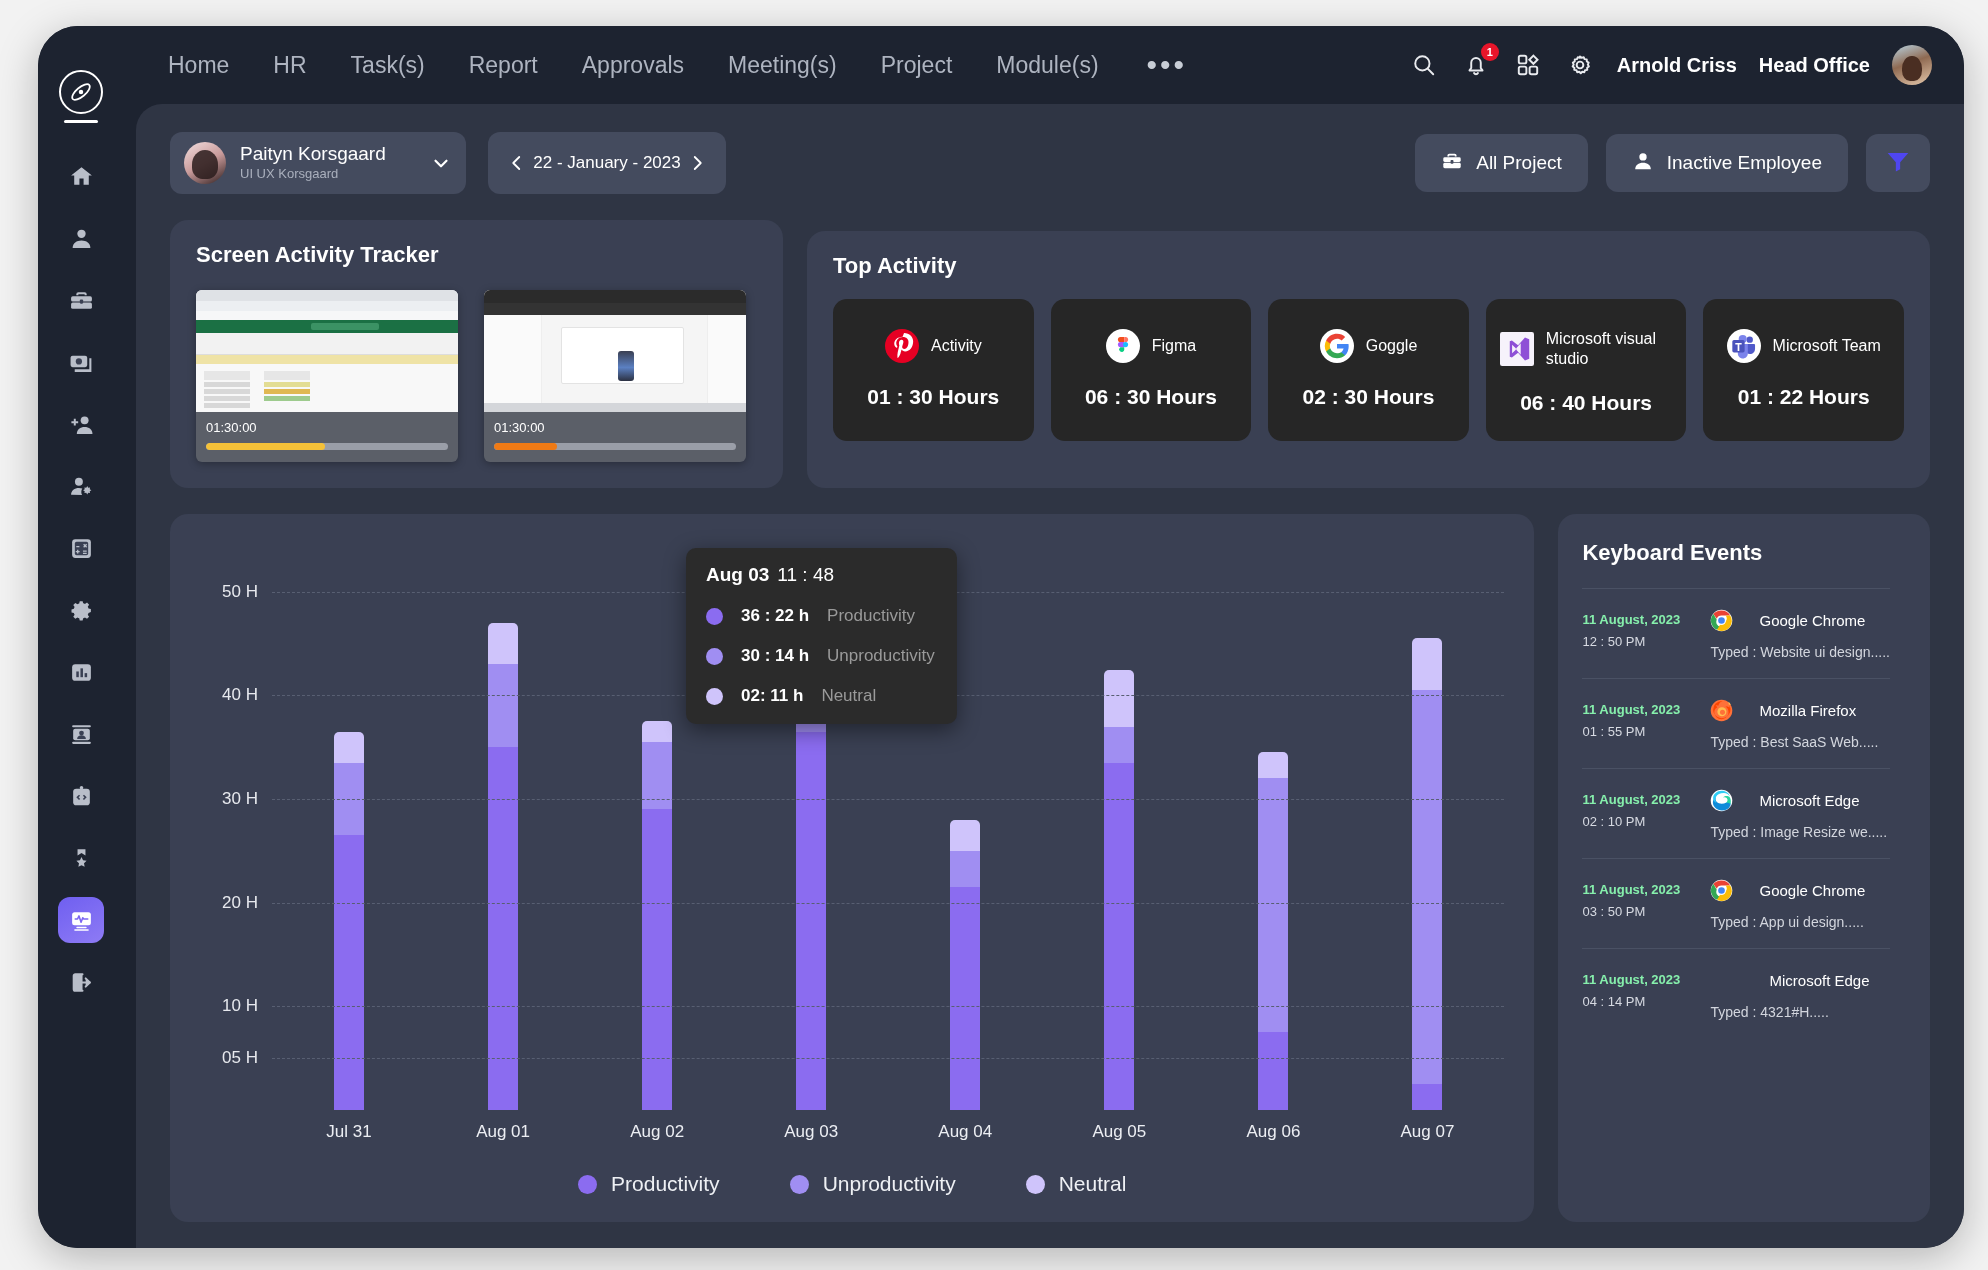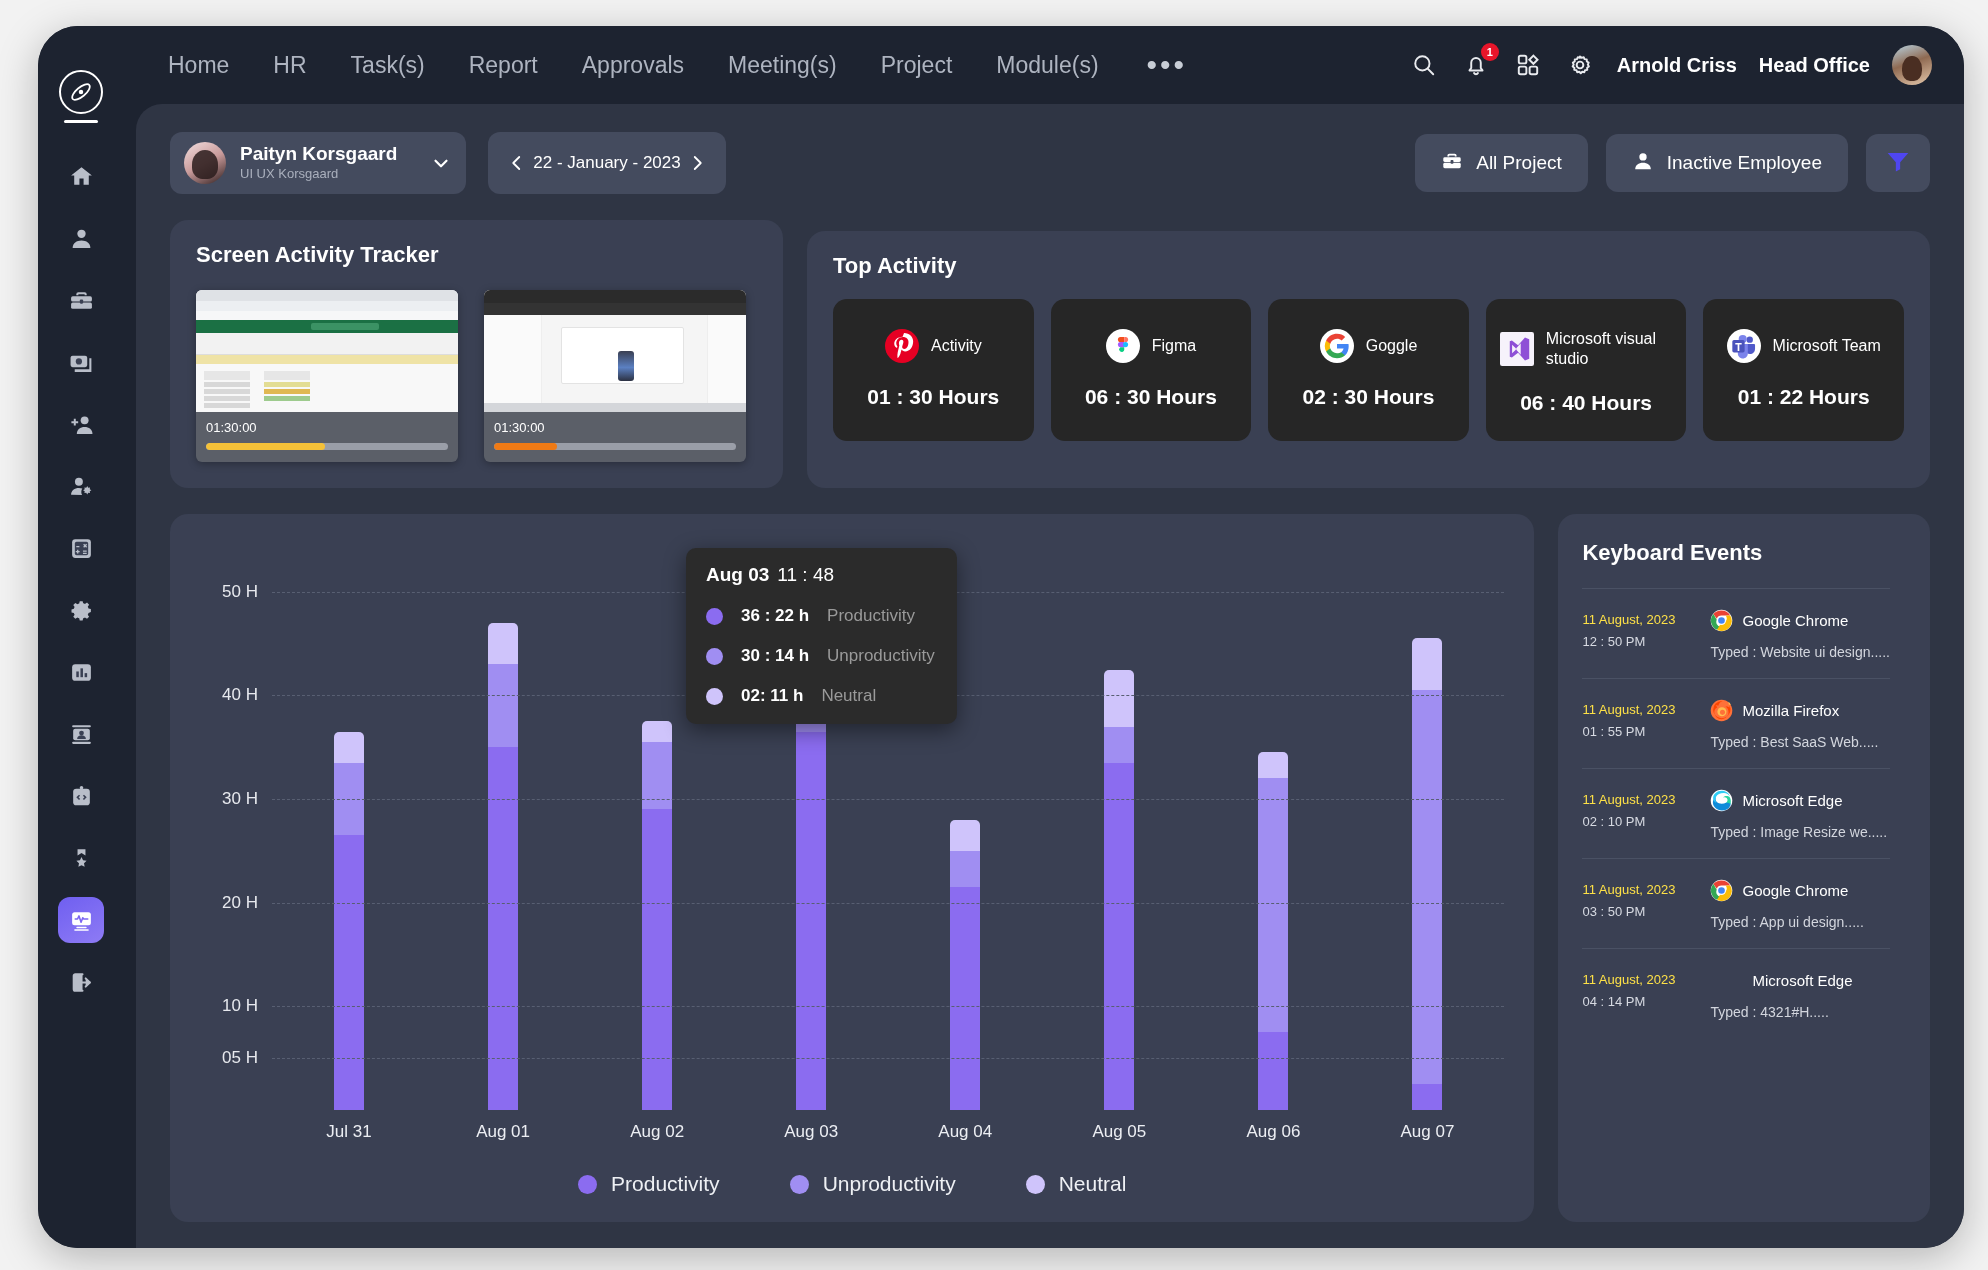--- a/index.html
+++ b/index.html
@@ -130,21 +130,21 @@
   .emp-av {
     width: 42px; height: 42px; border-radius: 50%; flex:0 0 42px;
     background: linear-gradient(150deg,#f3dfe0 0%,#c99b9b 50%,#2c1b1b 100%);
     position: relative; overflow: hidden;
   }
   .emp-av::after {
     content:''; position:absolute; left:20%; top:18%; width:62%; height:70%;
     background:#2a1c1c; border-radius:50% 50% 40% 40%; opacity:.85;
   }
   .emp-txt { flex:1; min-width:0; }
-  .emp-name { color:#fff; font-size:19px; font-weight:bold; line-height:1.15; }
+  .emp-name { color:#fff; font-size:19px; font-weight:normal; line-height:1.15; }
   .emp-role { color:#aab0bd; font-size:13px; line-height:1.4; }
   .chev { width:22px; height:22px; flex:0 0 22px; }
   .chev svg { width:22px; height:22px; stroke:#fff; stroke-width:2.4; fill:none; }
 
   .date-nav {
     display:flex; align-items:center; justify-content:space-between;
     background:#444b5e; border-radius:12px;
     padding: 0 20px; height: 62px; width: 238px;
   }
   .date-arrow { cursor:pointer; width:18px; height:18px; display:flex; align-items:center; }
@@ -267,24 +267,24 @@
   
   .ke-card { flex:0 0 334px; padding: 26px 40px 10px 24px; display:flex; flex-direction:column; min-height:0; }
   .ke-title { margin-bottom:22px; }
   .ke-list { flex:1; overflow:hidden; }
   .ke-row {
     display:flex; gap:10px; align-items:flex-start;
     border-top:1px solid #4a5164;
     padding: 20px 0 18px 0;
   }
   .ke-left { flex:0 0 118px; }
-  .ke-date { color:#fde047; font-size:13px; line-height:1.7; }
+  .ke-date { color:#86efac; font-size:13px; line-height:1.7;font-weight:bold; }
   .ke-time { color:#d7dae2; font-size:13px; line-height:1.7; }
   .ke-right { flex:1; min-width:0; }
-  .ke-approw { display:flex; align-items:center; gap:9px; margin-bottom:12px; }
+  .ke-approw { display:flex; align-items:center; gap:26px; margin-bottom:12px; }
   .ke-appic { width:23px; height:23px; flex:0 0 23px; }
   .ke-appic.blank { visibility:hidden; }
   .ke-appname { color:#fff; font-size:15px; white-space:nowrap; }
   .ke-typed { color:#d3d6de; font-size:14px; white-space:nowrap; }
   .ke-row.centered .ke-approw { justify-content:flex-start; padding-left:10px; }
 </style>
 </head>
 <body>
 
 <div class="page">

